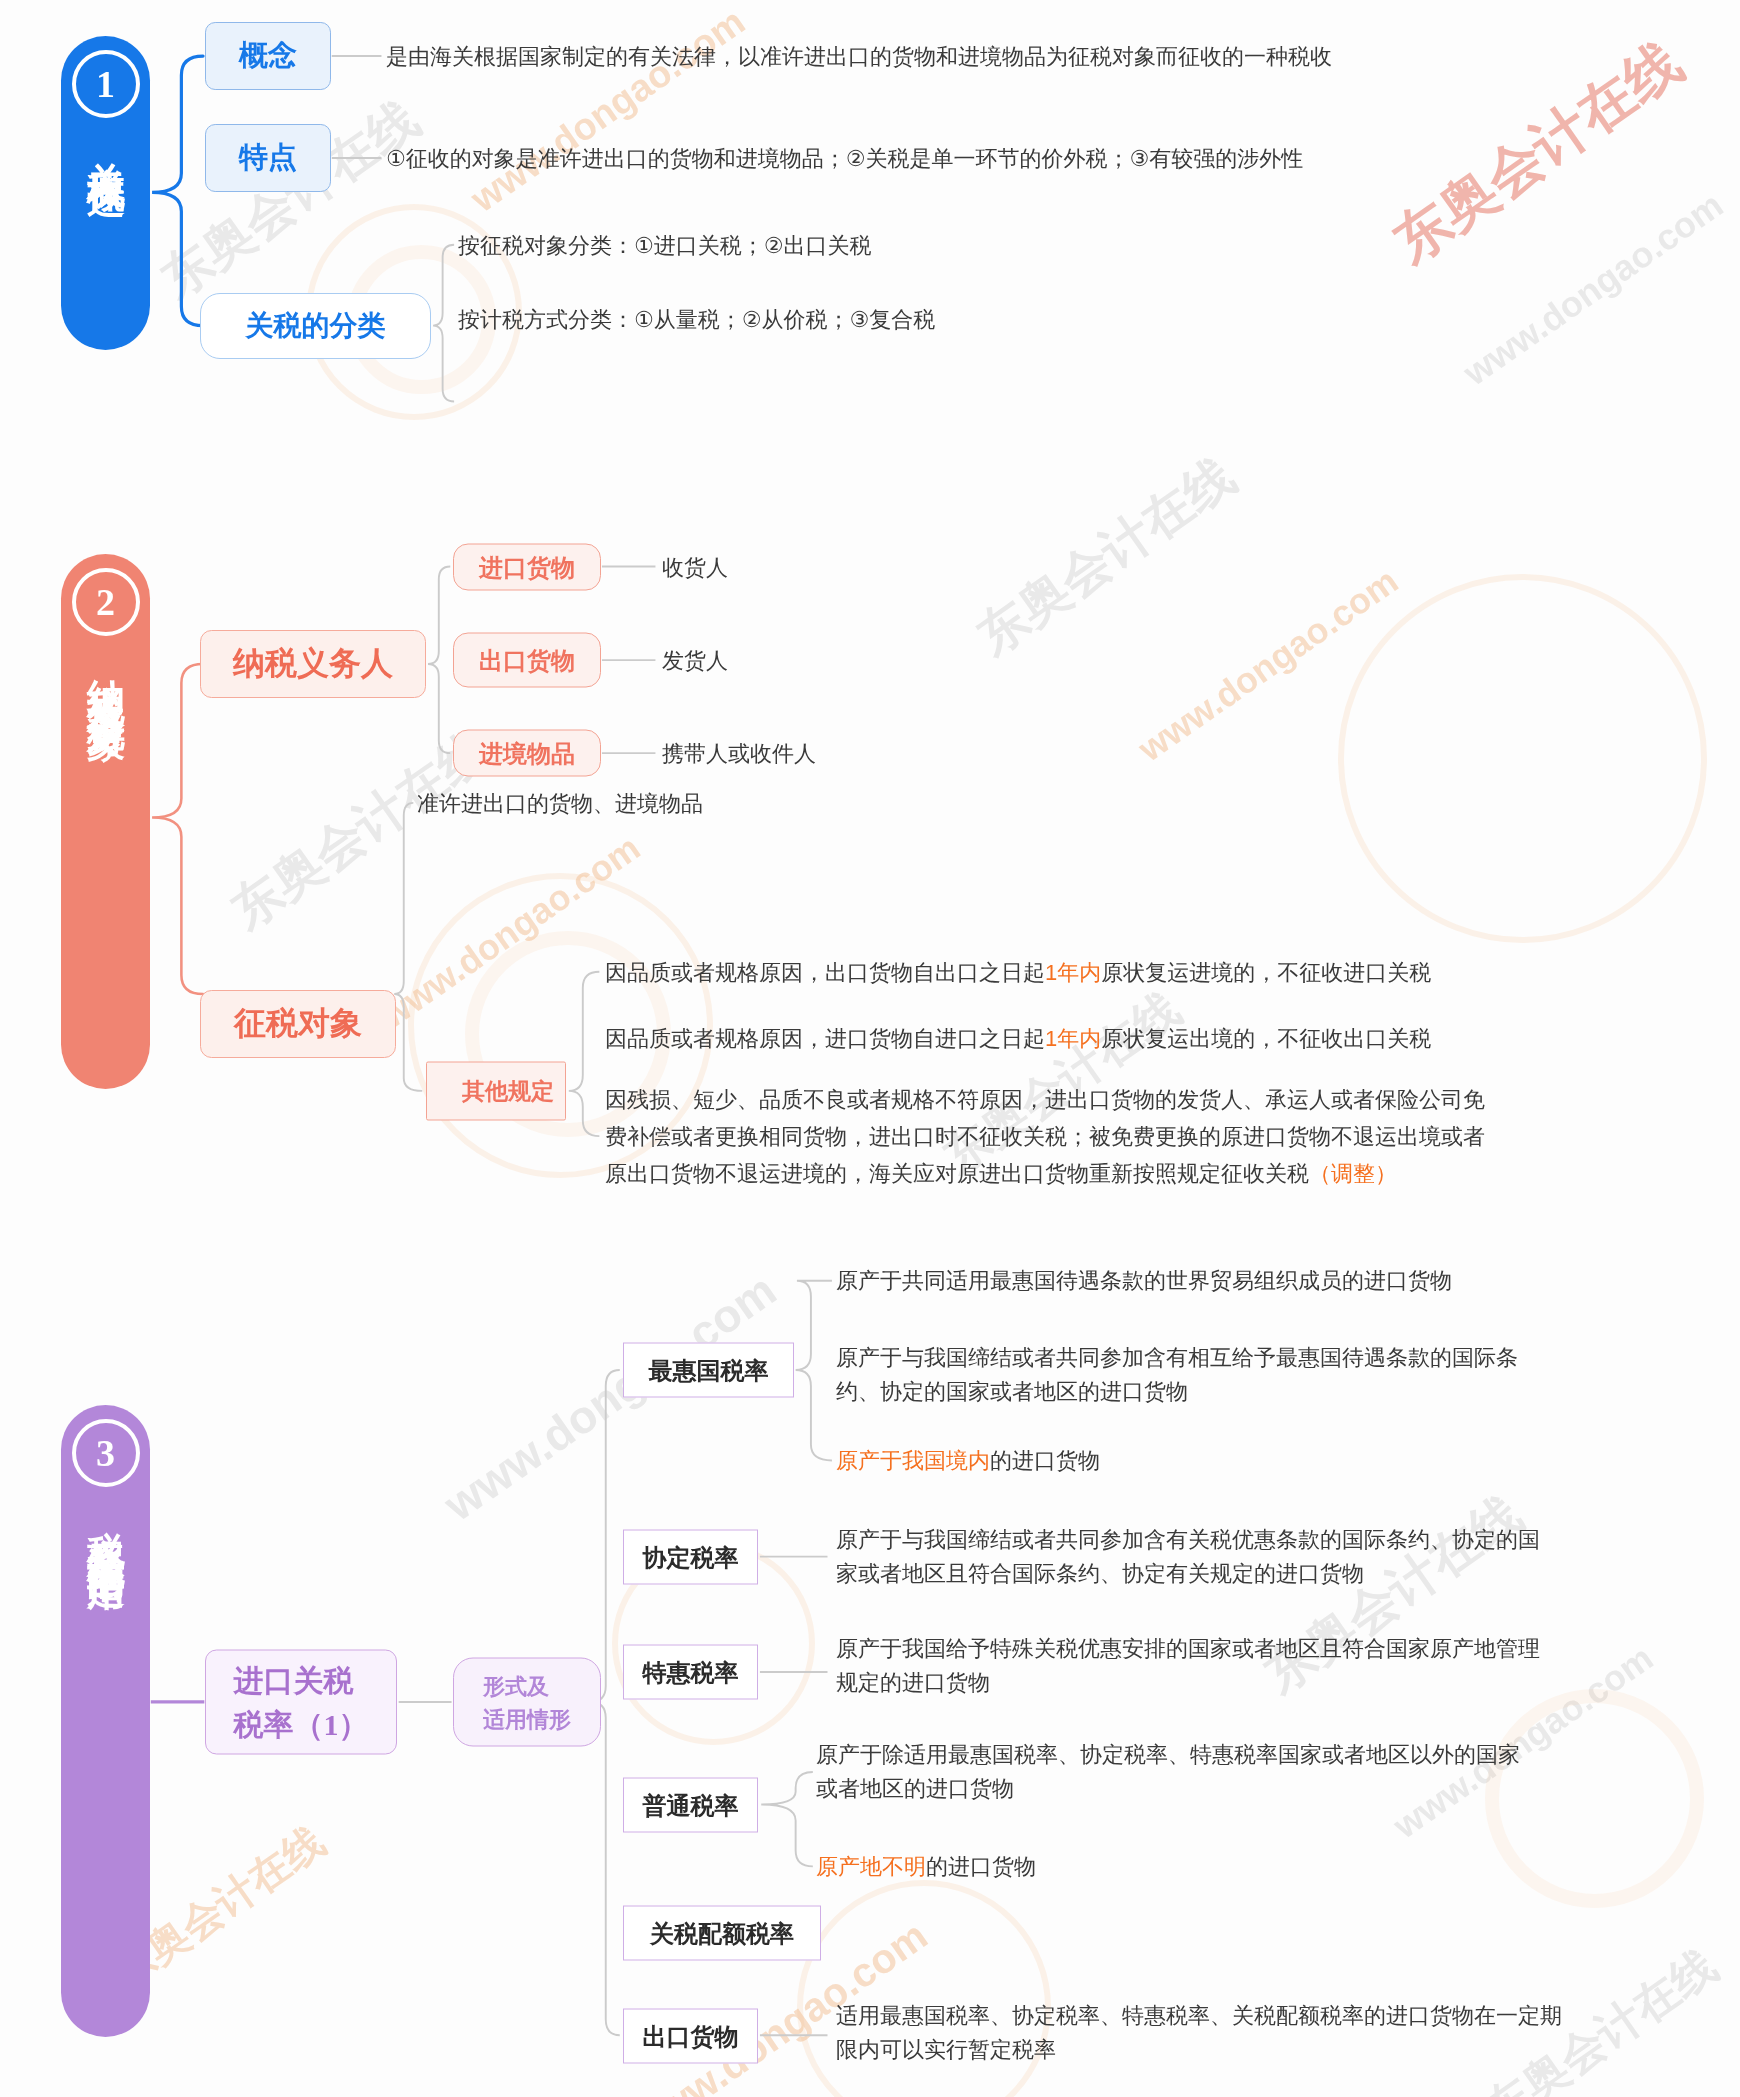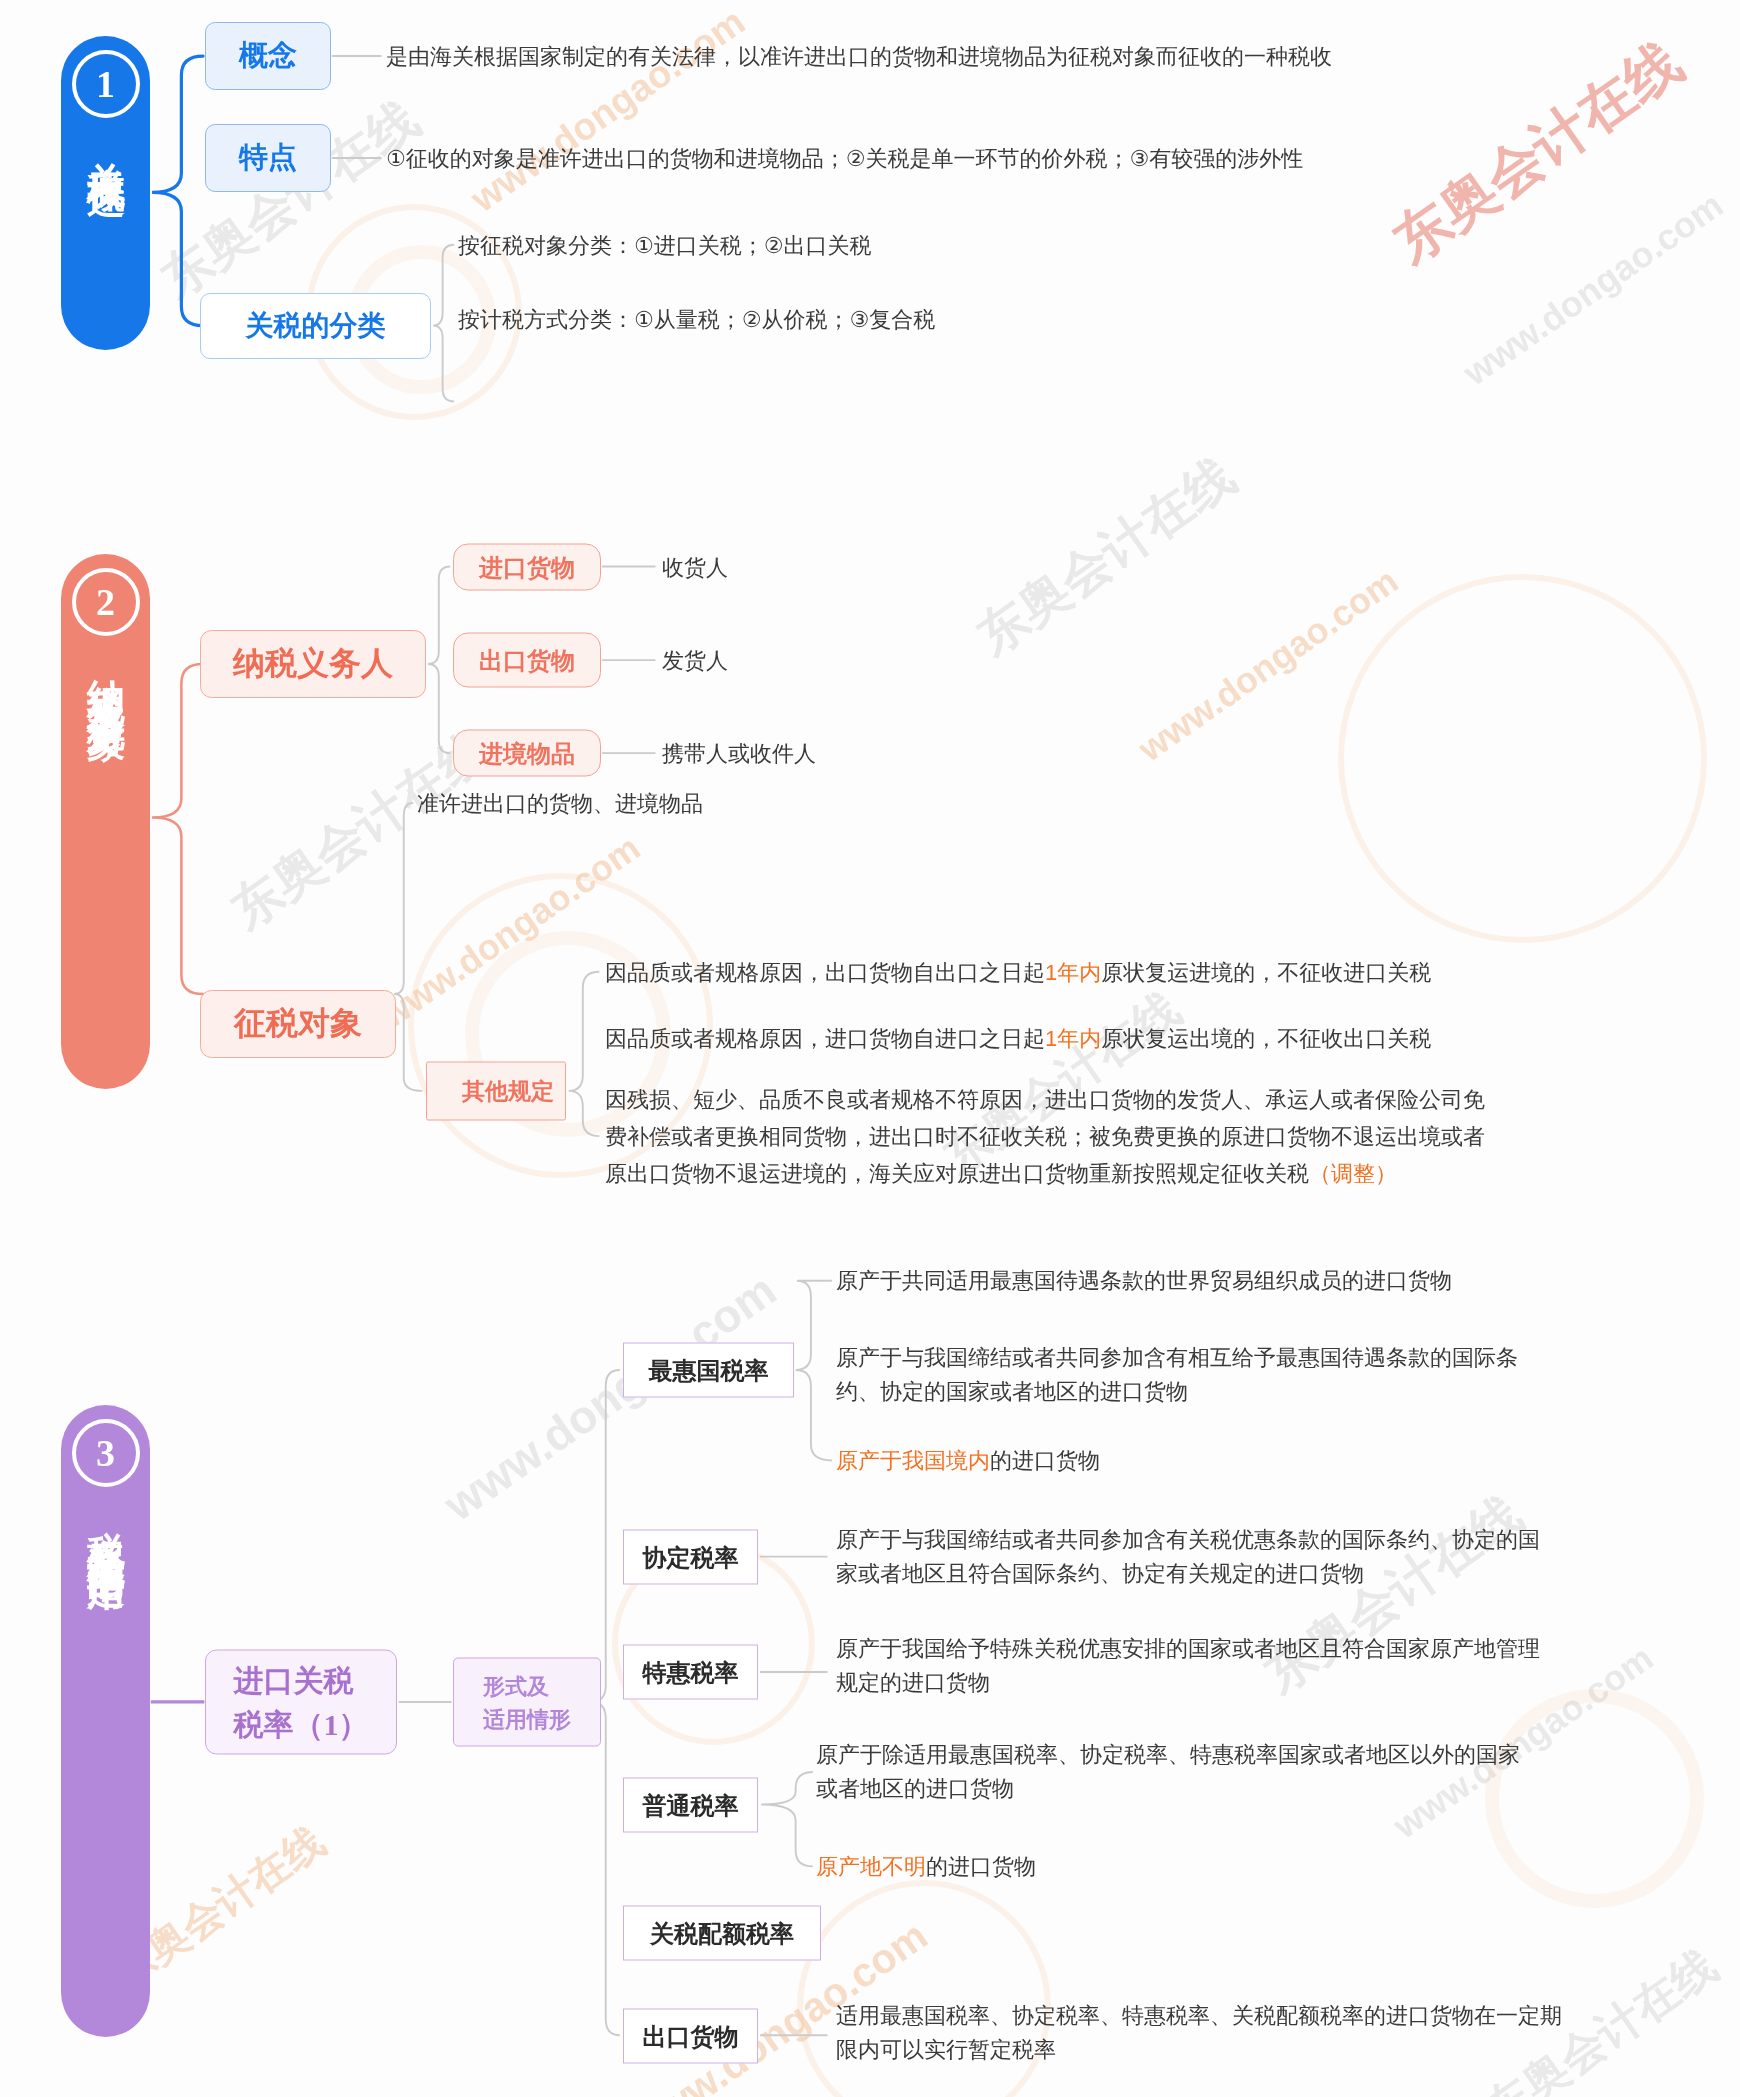--- a/index.html
+++ b/index.html
@@ -24,28 +24,28 @@
             font-weight:bold;font-family:"Liberation Serif","DejaVu Serif",serif;}
   .pill-title{margin-top:12.7px;writing-mode:vertical-rl;text-orientation:upright;color:#fff;
               font-size:38px;font-weight:bold;letter-spacing:6.4px;
               font-family:"Liberation Serif","DejaVu Serif",serif;}
   
   .box{position:absolute;z-index:2;transform:translateY(-50%);display:flex;align-items:center;
        justify-content:center;box-sizing:border-box;font-weight:bold;
        white-space:pre-line;}
   .serif{font-family:"Liberation Serif","DejaVu Serif",serif;}
   .box.b-blue{background:#e9f2fc;border:1.3px solid #8fb8ea;border-radius:10.2px;color:#1678e8;font-size:29px;}
-  .box.b-blue2{background:#ffffff;border:1.9px solid #a9ccf2;border-radius:10px;color:#1678e8;font-size:28px;}
+  .box.b-blue2{background:#ffffff;border:1.9px solid #a9ccf2;border-radius:20px;color:#1678e8;font-size:28px;}
   .box.b-coral-big{background:#fdf0ec;border:1.3px solid #f6ab9b;border-radius:11.5px;color:#ef6c55;font-size:32px;}
   .box.b-coral{background:#fdf1ee;border:1.3px solid #f3a393;border-radius:15px;color:#f0735f;font-size:24px;
                font-family:"Liberation Sans","DejaVu Sans",sans-serif;}
   .box.b-coral-sm{background:#fdf1ee;border:1.3px solid #f3a393;border-radius:2px;color:#f0735f;font-size:23px;
                font-family:Liberation Mono, monospace;padding-left:24px;}
   .box.b-purple-big{background:#f9f2fd;border:1.3px solid #cfa6e2;border-radius:11.5px;color:#a871ce;font-size:30px;line-height:1.45;}
-  .box.b-purple-sm{background:#f8f1fc;border:1.3px solid #cfa6e2;border-radius:5px;color:#b286d8;font-size:22px;line-height:1.5;}
+  .box.b-purple-sm{background:#f8f1fc;border:1.3px solid #cfa6e2;border-radius:20px;color:#b286d8;font-size:22px;line-height:1.5;}
   .box.b-rate{background:#ffffff;border:1.9px solid #cfaee6;border-radius:0;color:#2b2b2b;font-size:24px;}
   
   .t{position:absolute;z-index:2;transform:translateY(-50%);font-size:22px;line-height:37px;
      white-space:nowrap;color:#3a3a3a;}
   .t.wrap{white-space:normal;}
   .t.lh54{line-height:34px;}
   .hl{color:#f5701f;}
 </style>
 </head>
 <body>

